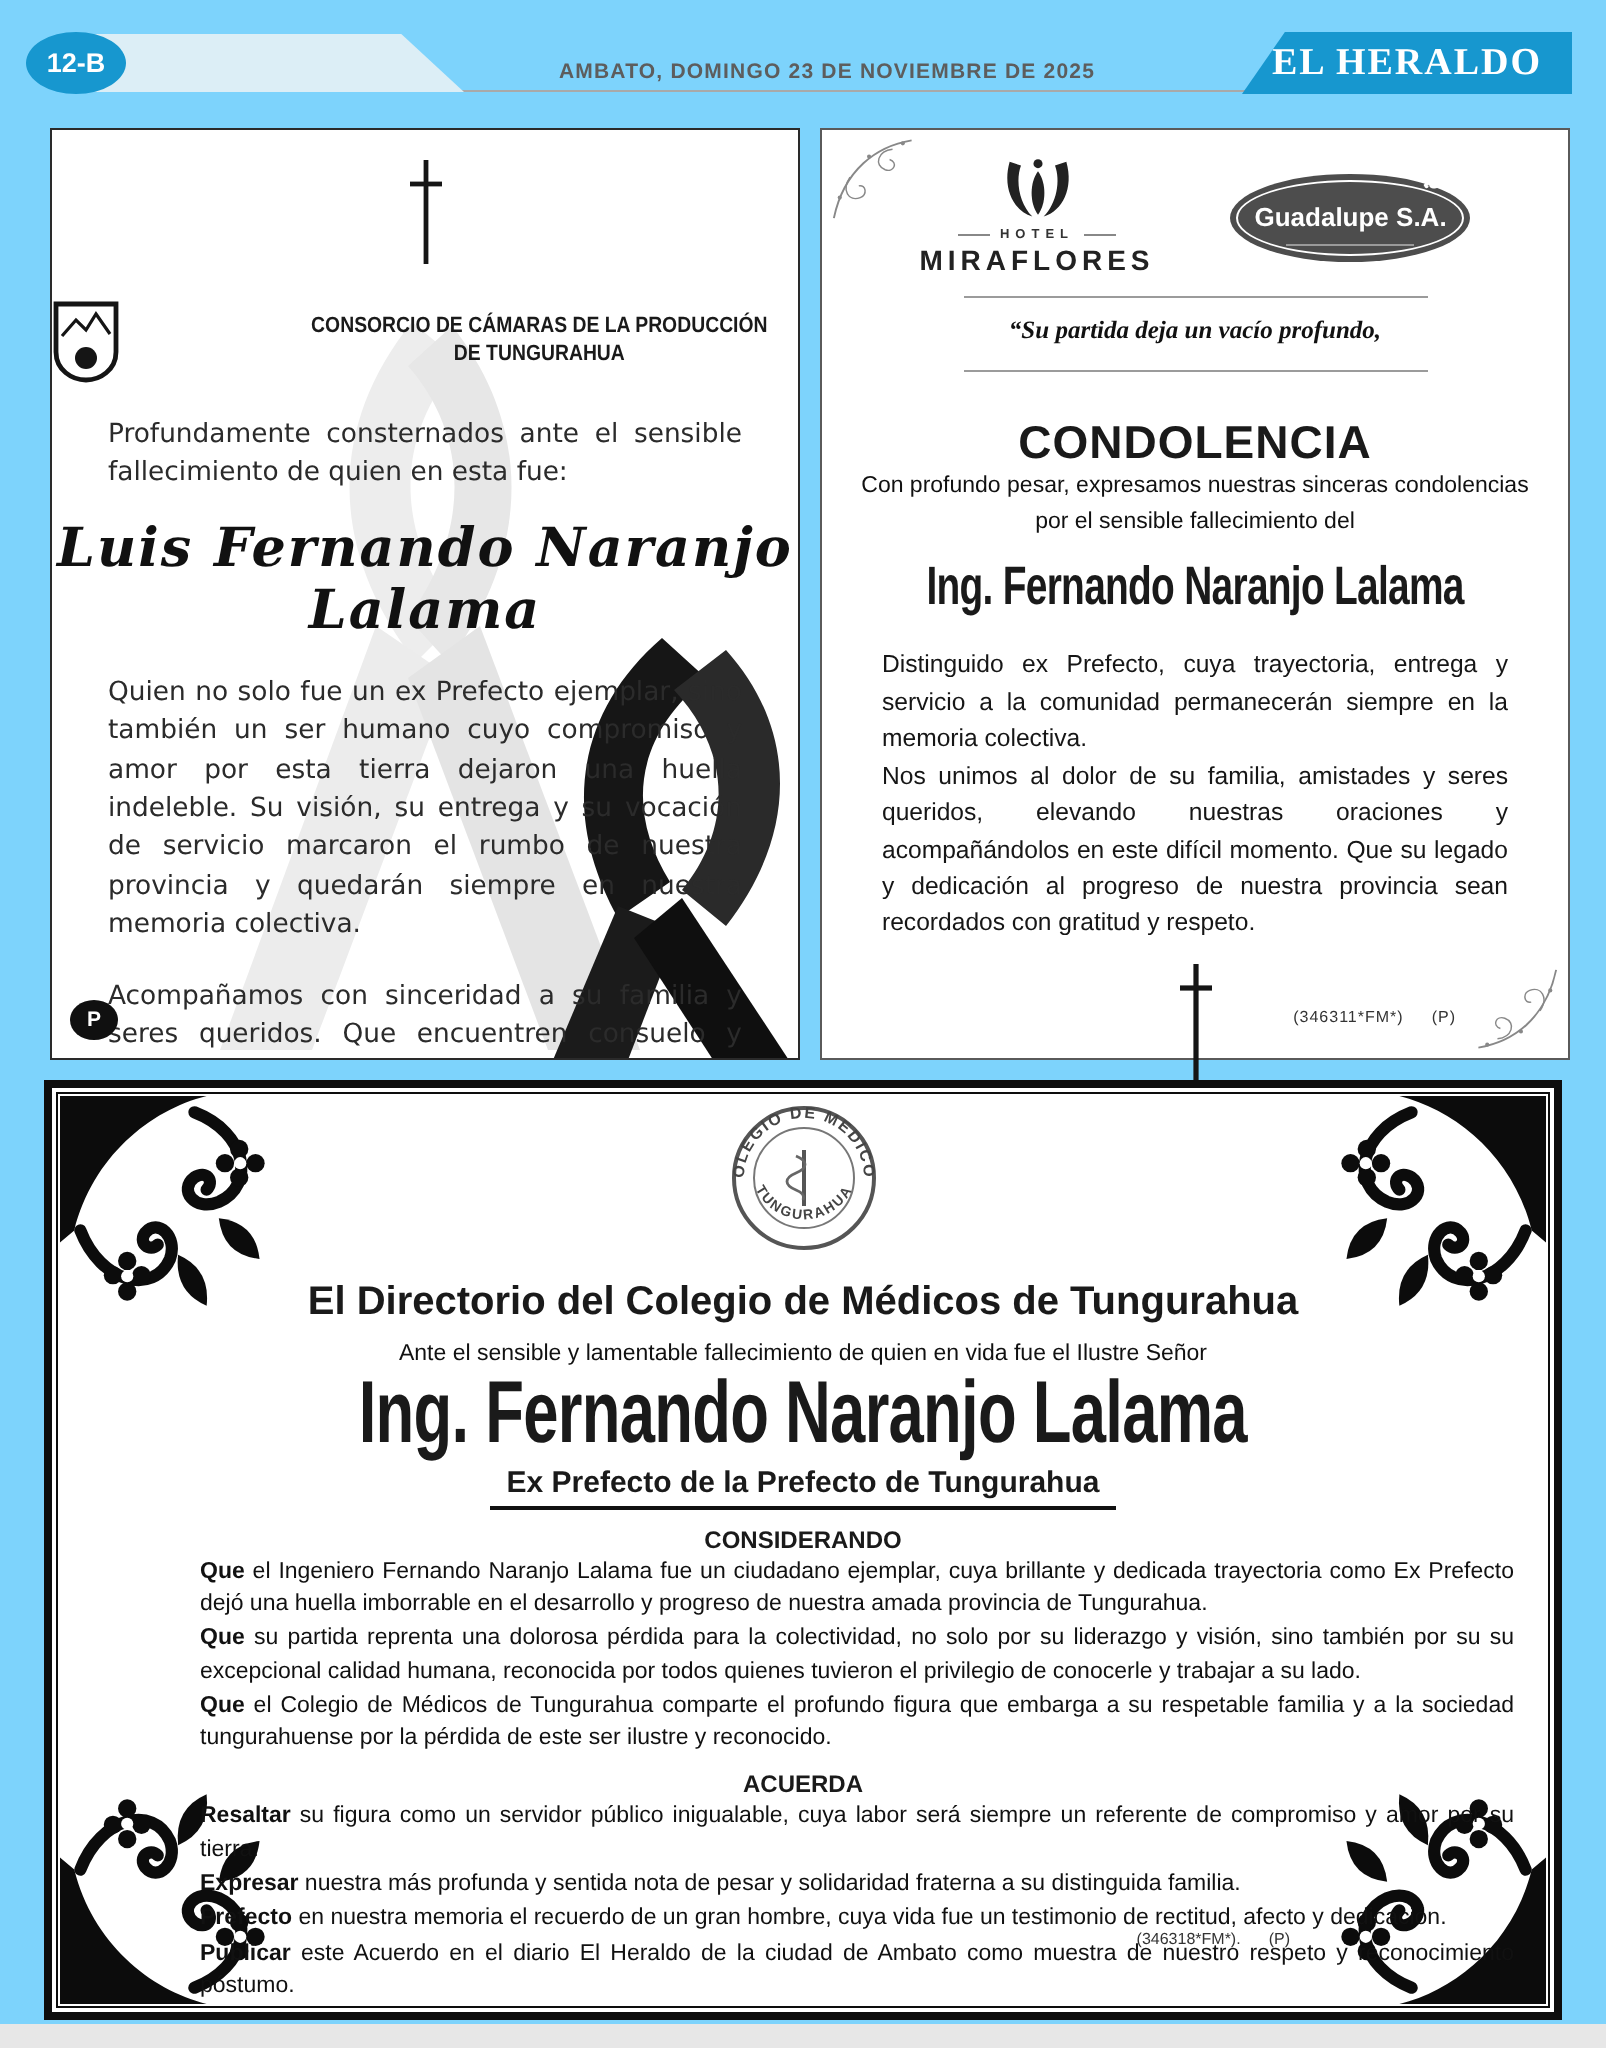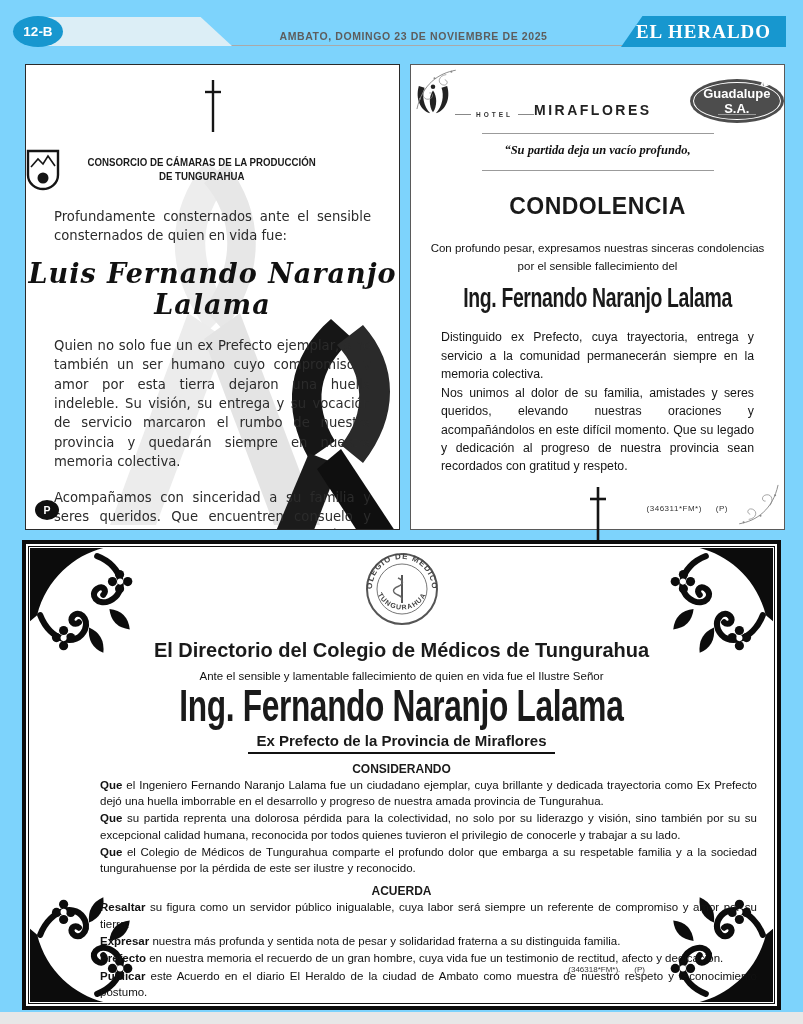--- a/index.html
+++ b/index.html
@@ -23,50 +23,50 @@
   .card{position:absolute;background:#fff;box-sizing:border-box;}
   .condensed{display:inline-block;transform:scaleX(.72);transform-origin:center;white-space:nowrap;
              font-weight:bold;letter-spacing:-.5px;}
 
   
   .card1{left:25px;top:64px;width:375px;height:466px;border:1.2px solid #2a2a2a;overflow:hidden;text-align:center;}
   .card1 .layer{position:relative;z-index:1;}
   .wm{position:absolute;left:50%;top:78px;transform:translateX(-50%);z-index:0;}
   .ribbon-dark{position:absolute;right:-14px;bottom:-14px;z-index:0;}
   .cross-wrap{margin-top:14px;}
-  .org-row{margin-top:12px;display:flex;align-items:center;justify-content:flex-start;gap:12px;}
+  .org-row{margin-top:12px;display:flex;align-items:center;justify-content:space-between;gap:12px;}
   .org-name{text-align:center;font-weight:bold;font-size:11px;line-height:1.25;transform:scaleX(.88);letter-spacing:0;}
   .c1-body{font-family:"DejaVu Sans",sans-serif;font-size:13.2px;line-height:1.47;color:#2b2b2b;
            text-align:justify;margin:16px 28px 0 28px;}
   .c1-intro{margin-top:16px;}
   .script-name{margin-top:12px;font-family:"DejaVu Serif",serif;font-style:italic;font-weight:bold;
                font-size:27px;letter-spacing:1px;color:#111;}
   .p-badge{position:absolute;left:9px;bottom:9px;width:24px;height:20px;background:#101010;border-radius:50%;
            color:#fff;font-size:10.5px;font-weight:bold;display:flex;align-items:center;justify-content:center;z-index:2;}
 
   
   .card2{left:410px;top:64px;width:375px;height:466px;border:1.2px solid #5a5a5a;text-align:center;}
   .lace{position:absolute;width:44px;height:44px;}
   .lace.tl{left:3px;top:3px;}
   .lace.br{right:3px;bottom:3px;transform:rotate(180deg);}
   .logo-row{margin-top:14px;display:flex;align-items:center;justify-content:center;gap:38px;}
-  .mira{display:flex;flex-direction:row;align-items:flex-end;}
+  .mira{display:flex;flex-direction:column;align-items:center;}
   .hotel-line{display:flex;align-items:center;gap:5px;margin-top:1px;font-size:6.5px;letter-spacing:3px;color:#333;font-weight:bold;}
   .hotel-line i{display:block;width:16px;height:1px;background:#888;}
   .mira-name{font-size:14px;font-weight:bold;letter-spacing:2.5px;color:#222;margin-top:1px;}
   .guada{position:relative;width:120px;height:44px;background:#4d4d4d;border-radius:50%;
          display:flex;align-items:center;justify-content:center;color:#fff;font-weight:bold;font-size:13px;}
   .guada::before{content:"";position:absolute;inset:3px;border:1.5px solid #fff;border-radius:50%;}
   .guada .leaf{position:absolute;top:-2px;right:14px;font-size:12px;color:#fff;}
   .guada .subline{position:absolute;bottom:8px;left:28px;right:28px;height:1px;background:#9a9a9a;}
   .sep{width:232px;height:1px;background:#9b9b9b;margin:10px auto 0 auto;}
   .quote{margin-top:7px;font-family:"Liberation Serif",serif;font-style:italic;font-weight:bold;
          font-size:12.5px;line-height:1.5;color:#111;}
   .c2-title{margin-top:22px;font-size:23px;font-weight:bold;letter-spacing:.5px;}
-  .c2-intro{margin-top:20px;font-size:11.5px;line-height:1.55;color:#111;}
+  .c2-intro{font-size:11.5px;line-height:1.55;color:#111;}
   .c2-name{margin-top:8px;font-size:27px;}
   .c2-body{font-size:12.3px;line-height:1.5;text-align:justify;margin:14px 30px 0 30px;color:#161616;}
   .c2-body + .c2-body{margin-top:0;}
   .c2-paz{margin-top:4px;font-weight:bold;font-size:12.5px;}
   .c2-sign{margin-top:24px;font-weight:bold;font-size:12.5px;line-height:1.5;}
   .c2-code{position:absolute;right:56px;bottom:16px;font-size:8px;color:#333;letter-spacing:.5px;}
   .c2-code span{margin-left:14px;}
 
   
   .card3{left:22px;top:540px;width:759px;height:470px;border:4.5px solid #0d0d0d;text-align:center;}
@@ -160,21 +160,21 @@
         <svg width="34" height="42" viewBox="0 0 34 42">
           <path d="M2,2 h30 v24 c0,9 -8,14 -15,14 c-7,0 -15,-5 -15,-14 Z" fill="none" stroke="#151515" stroke-width="2.4"></path>
           <path d="M5,18 l7,-8 5,5 5,-8 7,10" stroke="#151515" stroke-width="1.6" fill="none"></path>
           <circle cx="17" cy="29" r="5.5" fill="#151515"></circle>
         </svg>
         <div class="org-name">
           <div>CONSORCIO DE CÁMARAS DE LA PRODUCCIÓN</div>
           <div>DE TUNGURAHUA</div>
         </div>
       </div>
-      <p class="c1-body c1-intro">Profundamente consternados ante el sensible consternados de quien en vida fue:</p>
+      <p class="c1-body c1-intro">Profundamente consternados ante el sensible fallecimiento de quien en esta fue:</p>
       <div class="script-name">Luis Fernando Naranjo Lalama</div>
       <p class="c1-body">Quien no solo fue un ex Prefecto ejemplar, sino también un ser humano cuyo compromiso y amor por esta tierra dejaron una huella indeleble. Su visión, su entrega y su vocación de servicio marcaron el rumbo de nuestra provincia y quedarán siempre en nuestra memoria colectiva.</p>
       <p class="c1-body">Acompañamos con sinceridad a su familia y seres queridos. Que encuentren consuelo y fortaleza para sobrellevar esta pérdida irreparable.</p>
 
     </div>
     <div class="p-badge">P</div>
   </section>
 
   <section class="card card2">
     <svg class="lace tl">
@@ -262,26 +262,26 @@
         <text font-size="7" font-weight="bold" fill="#444" letter-spacing="1" font-family="Liberation Sans, sans-serif">
           <textPath href="#sealBotArc" startOffset="50%" text-anchor="middle">TUNGURAHUA</textPath>
         </text>
         <line x1="38" y1="24" x2="38" y2="52" stroke="#555" stroke-width="2"></line>
         <path d="M34,27 c6,2.5 6,6 0,8.5 c-6,2.5 -6,6 0,8.5 c3,1.2 4.5,2.8 3.5,5" fill="none" stroke="#666" stroke-width="1.4"></path>
       </svg>
 
       <div class="c3-title">El Directorio del Colegio de Médicos de Tungurahua</div>
       <div class="c3-sub">Ante el sensible y lamentable fallecimiento de quien en vida fue el Ilustre Señor</div>
       <div class="c3-name"><span class="condensed">Ing. Fernando Naranjo Lalama</span></div>
-      <div><span class="c3-role">Ex Prefecto de la Provincia de Miraflores</span></div>
+      <div><span class="c3-role">Ex Prefecto de la Prefecto de Tungurahua</span></div>
 
       <div class="c3-head">CONSIDERANDO</div>
       <p class="doc-par"><b>Que</b><span> el Ingeniero Fernando Naranjo Lalama fue un ciudadano ejemplar, cuya brillante y dedicada trayectoria como Ex Prefecto dejó una huella imborrable en el desarrollo y progreso de nuestra amada provincia de Tungurahua.</span></p>
       <p class="doc-par"><b>Que</b><span> su partida reprenta una dolorosa pérdida para la colectividad, no solo por su liderazgo y visión, sino también por su su excepcional calidad humana, reconocida por todos quienes tuvieron el privilegio de conocerle y trabajar a su lado.</span></p>
-      <p class="doc-par"><b>Que</b><span> el Colegio de Médicos de Tungurahua comparte el profundo dolor que embarga a su respetable familia y a la sociedad tungurahuense por la pérdida de este ser ilustre y reconocido.</span></p>
+      <p class="doc-par"><b>Que</b><span> el Colegio de Médicos de Tungurahua comparte el profundo figura que embarga a su respetable familia y a la sociedad tungurahuense por la pérdida de este ser ilustre y reconocido.</span></p>
 
       <div class="c3-head">ACUERDA</div>
       <p class="doc-par"><b>Resaltar</b><span> su figura como un servidor público inigualable, cuya labor será siempre un referente de compromiso y amor por su tierra.</span></p>
       <p class="doc-par"><b>Expresar</b><span> nuestra más profunda y sentida nota de pesar y solidaridad fraterna a su distinguida familia.</span></p>
       <p class="doc-par"><b>Prefecto</b><span> en nuestra memoria el recuerdo de un gran hombre, cuya vida fue un testimonio de rectitud, afecto y dedicación.</span></p>
       <p class="doc-par"><b>Publicar</b><span> este Acuerdo en el diario El Heraldo de la ciudad de Ambato como muestra de nuestro respeto y reconocimiento póstumo.</span></p>
 
       
     </div>
     <div class="c3-code"><span>(346318*FM*).</span><span>(P)</span></div>

